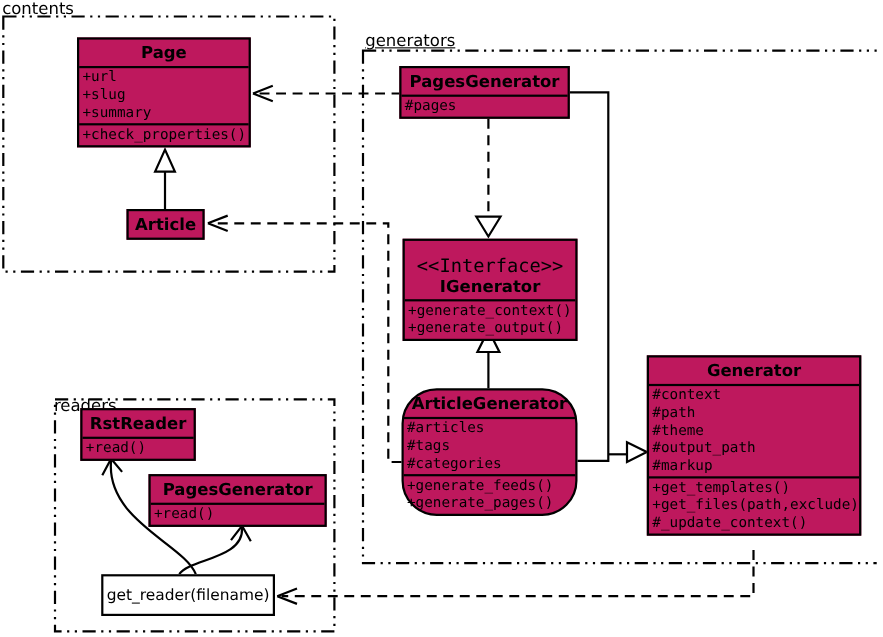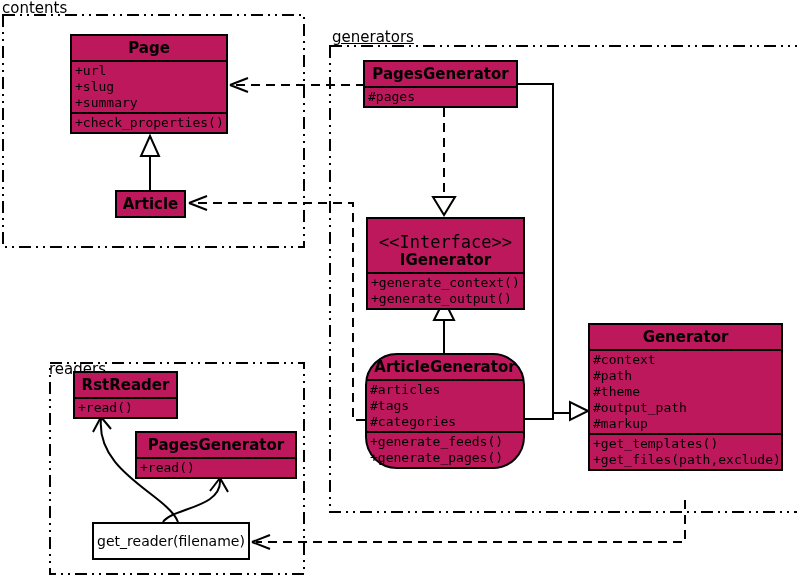--- a/index.html
+++ b/index.html
@@ -149,20 +149,21 @@
     <div class="uml-sec">
       <div class="uml-line">#context</div>
       <div class="uml-line">#path</div>
       <div class="uml-line">#theme</div>
       <div class="uml-line">#output_path</div>
       <div class="uml-line">#markup</div>
     </div>
     <div class="uml-sec">
       <div class="uml-line">+get_templates()</div>
       <div class="uml-line">+get_files(path,exclude)</div>
+      <div class="uml-line">#_update_context()</div>
     </div>
   </div>
 
   <div class="uml-class" style="left:73px;top:371px;width:105px;">
     <div class="uml-title">RstReader</div>
     <div class="uml-sec">
       <div class="uml-line">+read()</div>
     </div>
   </div>
 

